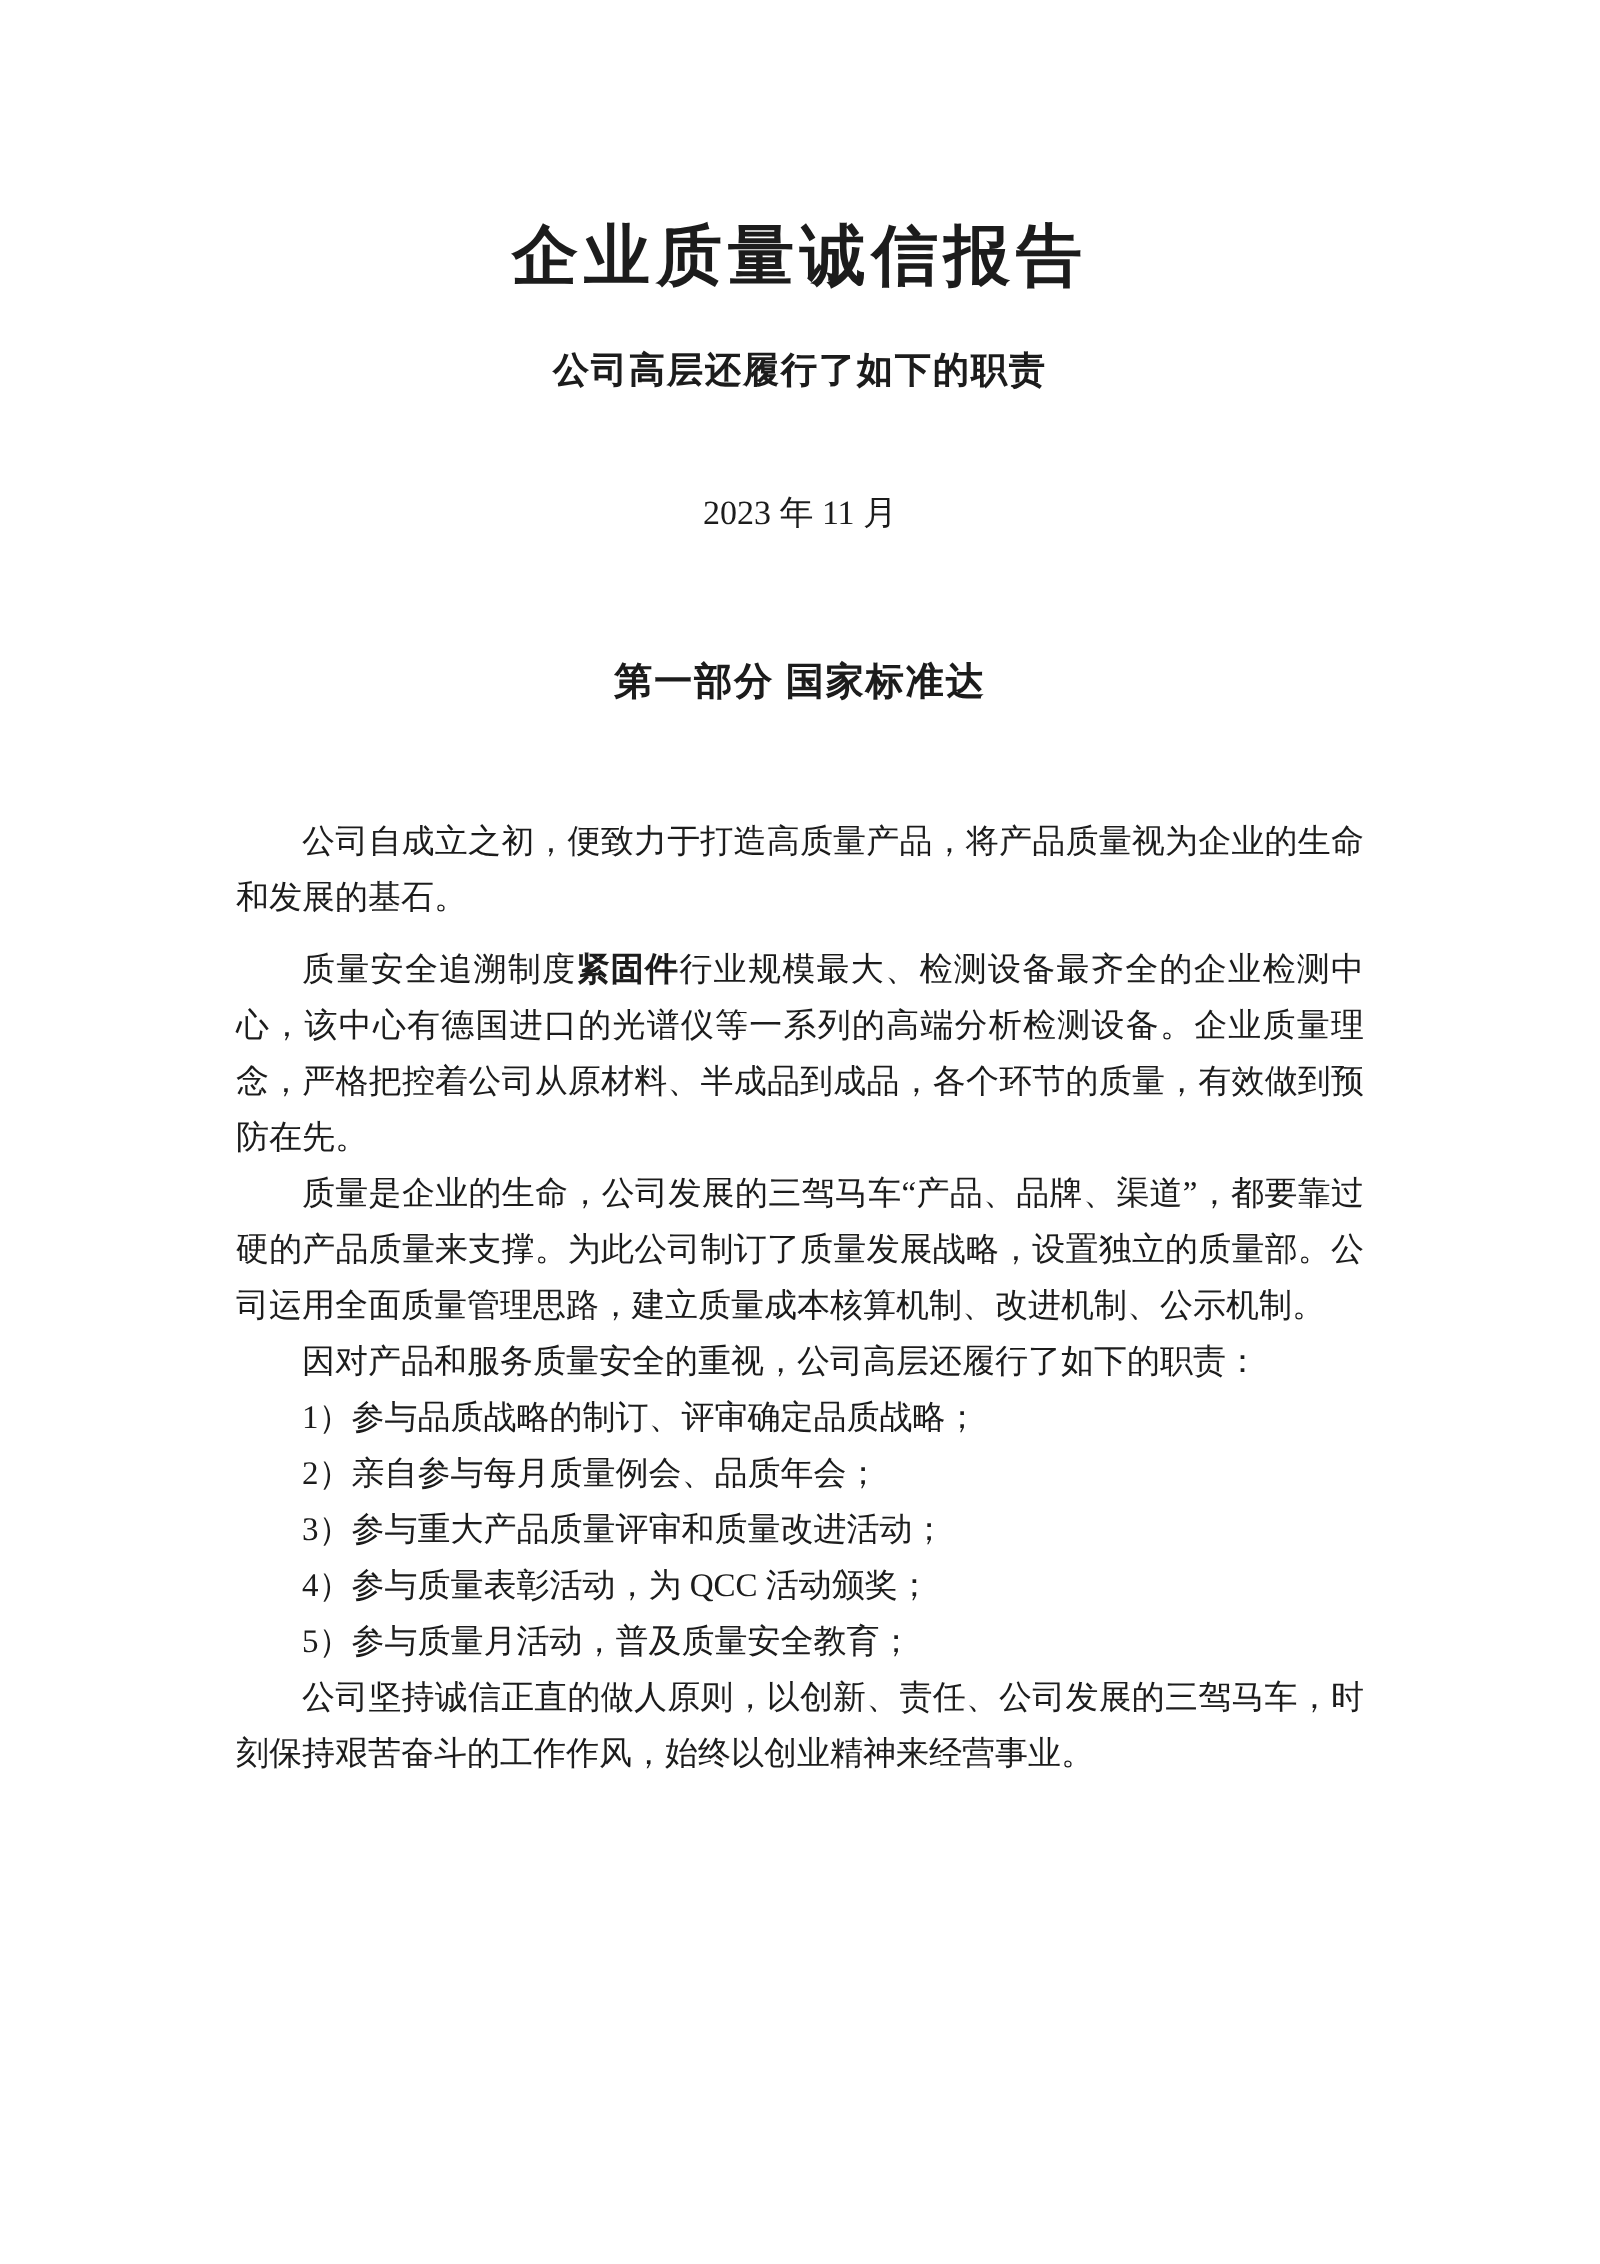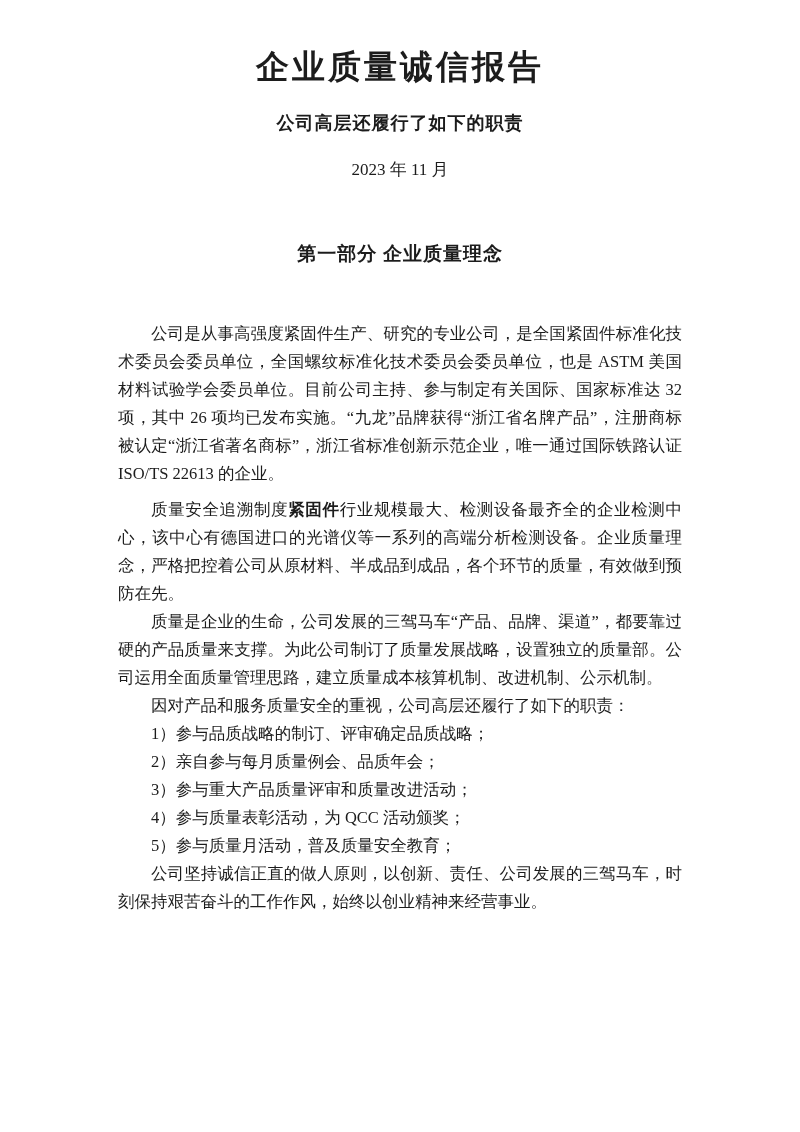--- a/index.html
+++ b/index.html
@@ -17,36 +17,36 @@
   .page {
     position: relative;
     width: 800px;
     height: 1132px;
     box-sizing: border-box;
     padding: 0 118px;
     background: #ffffff;
   }
   .doc-title {
     margin: 0;
-    padding-top: 48px;
+    padding-top: 110px;
     text-align: center;
     font-size: 33px;
     font-weight: bold;
     letter-spacing: 3px;
     line-height: 1.2;
   }
   .company-name {
     margin-top: 23px;
     text-align: center;
     font-size: 18px;
     font-weight: bold;
     letter-spacing: 1px;
   }
   .doc-date {
-    margin-top: 23px;
+    margin-top: 48px;
     text-align: center;
     font-size: 17px;
     font-weight: normal;
   }
   .section-heading {
     margin: 60px 0 0 0;
     text-align: center;
     font-size: 19px;
     font-weight: bold;
     letter-spacing: 1px;
@@ -72,26 +72,26 @@
 <body>
 
 <div class="page">
 
   <h1 class="doc-title">企业质量诚信报告</h1>
 
   <div class="company-name">公司高层还履行了如下的职责</div>
 
   <div class="doc-date">2023 年 11 月</div>
 
-  <h2 class="section-heading">第一部分 企业质量理念</h2>
+  <h2 class="section-heading">第一部分 国家标准达</h2>
 
   <div class="body-text">
 
+    <p>公司自成立之初，便致力于打造高质量产品，将产品质量视为企业的生命和发展的基石。</p>
 
-    <p>公司是从事高强度紧固件生产、研究的专业公司，是全国紧固件标准化技术委员会委员单位，全国螺纹标准化技术委员会委员单位，也是 ASTM 美国材料试验学会委员单位。目前公司主持、参与制定有关国际、国家标准达 32 项，其中 26 项均已发布实施。“九龙”品牌获得“浙江省名牌产品”，注册商标被认定“浙江省著名商标”，浙江省标准创新示范企业，唯一通过国际铁路认证 ISO/TS 22613 的企业。</p>
 
     <p class="space-before"><span>质量安全追溯制度</span><strong>紧固件</strong><span>行业规模最大、检测设备最齐全的企业检测中心，该中心有德国进口的光谱仪等一系列的高端分析检测设备。企业质量理念，严格把控着公司从原材料、半成品到成品，各个环节的质量，有效做到预防在先。</span></p>
 
     <p>质量是企业的生命，公司发展的三驾马车“产品、品牌、渠道”，都要靠过硬的产品质量来支撑。为此公司制订了质量发展战略，设置独立的质量部。公司运用全面质量管理思路，建立质量成本核算机制、改进机制、公示机制。</p>
 
     <p>因对产品和服务质量安全的重视，公司高层还履行了如下的职责：</p>
 
     <p>1）参与品质战略的制订、评审确定品质战略；</p>
     <p>2）亲自参与每月质量例会、品质年会；</p>
     <p>3）参与重大产品质量评审和质量改进活动；</p>

